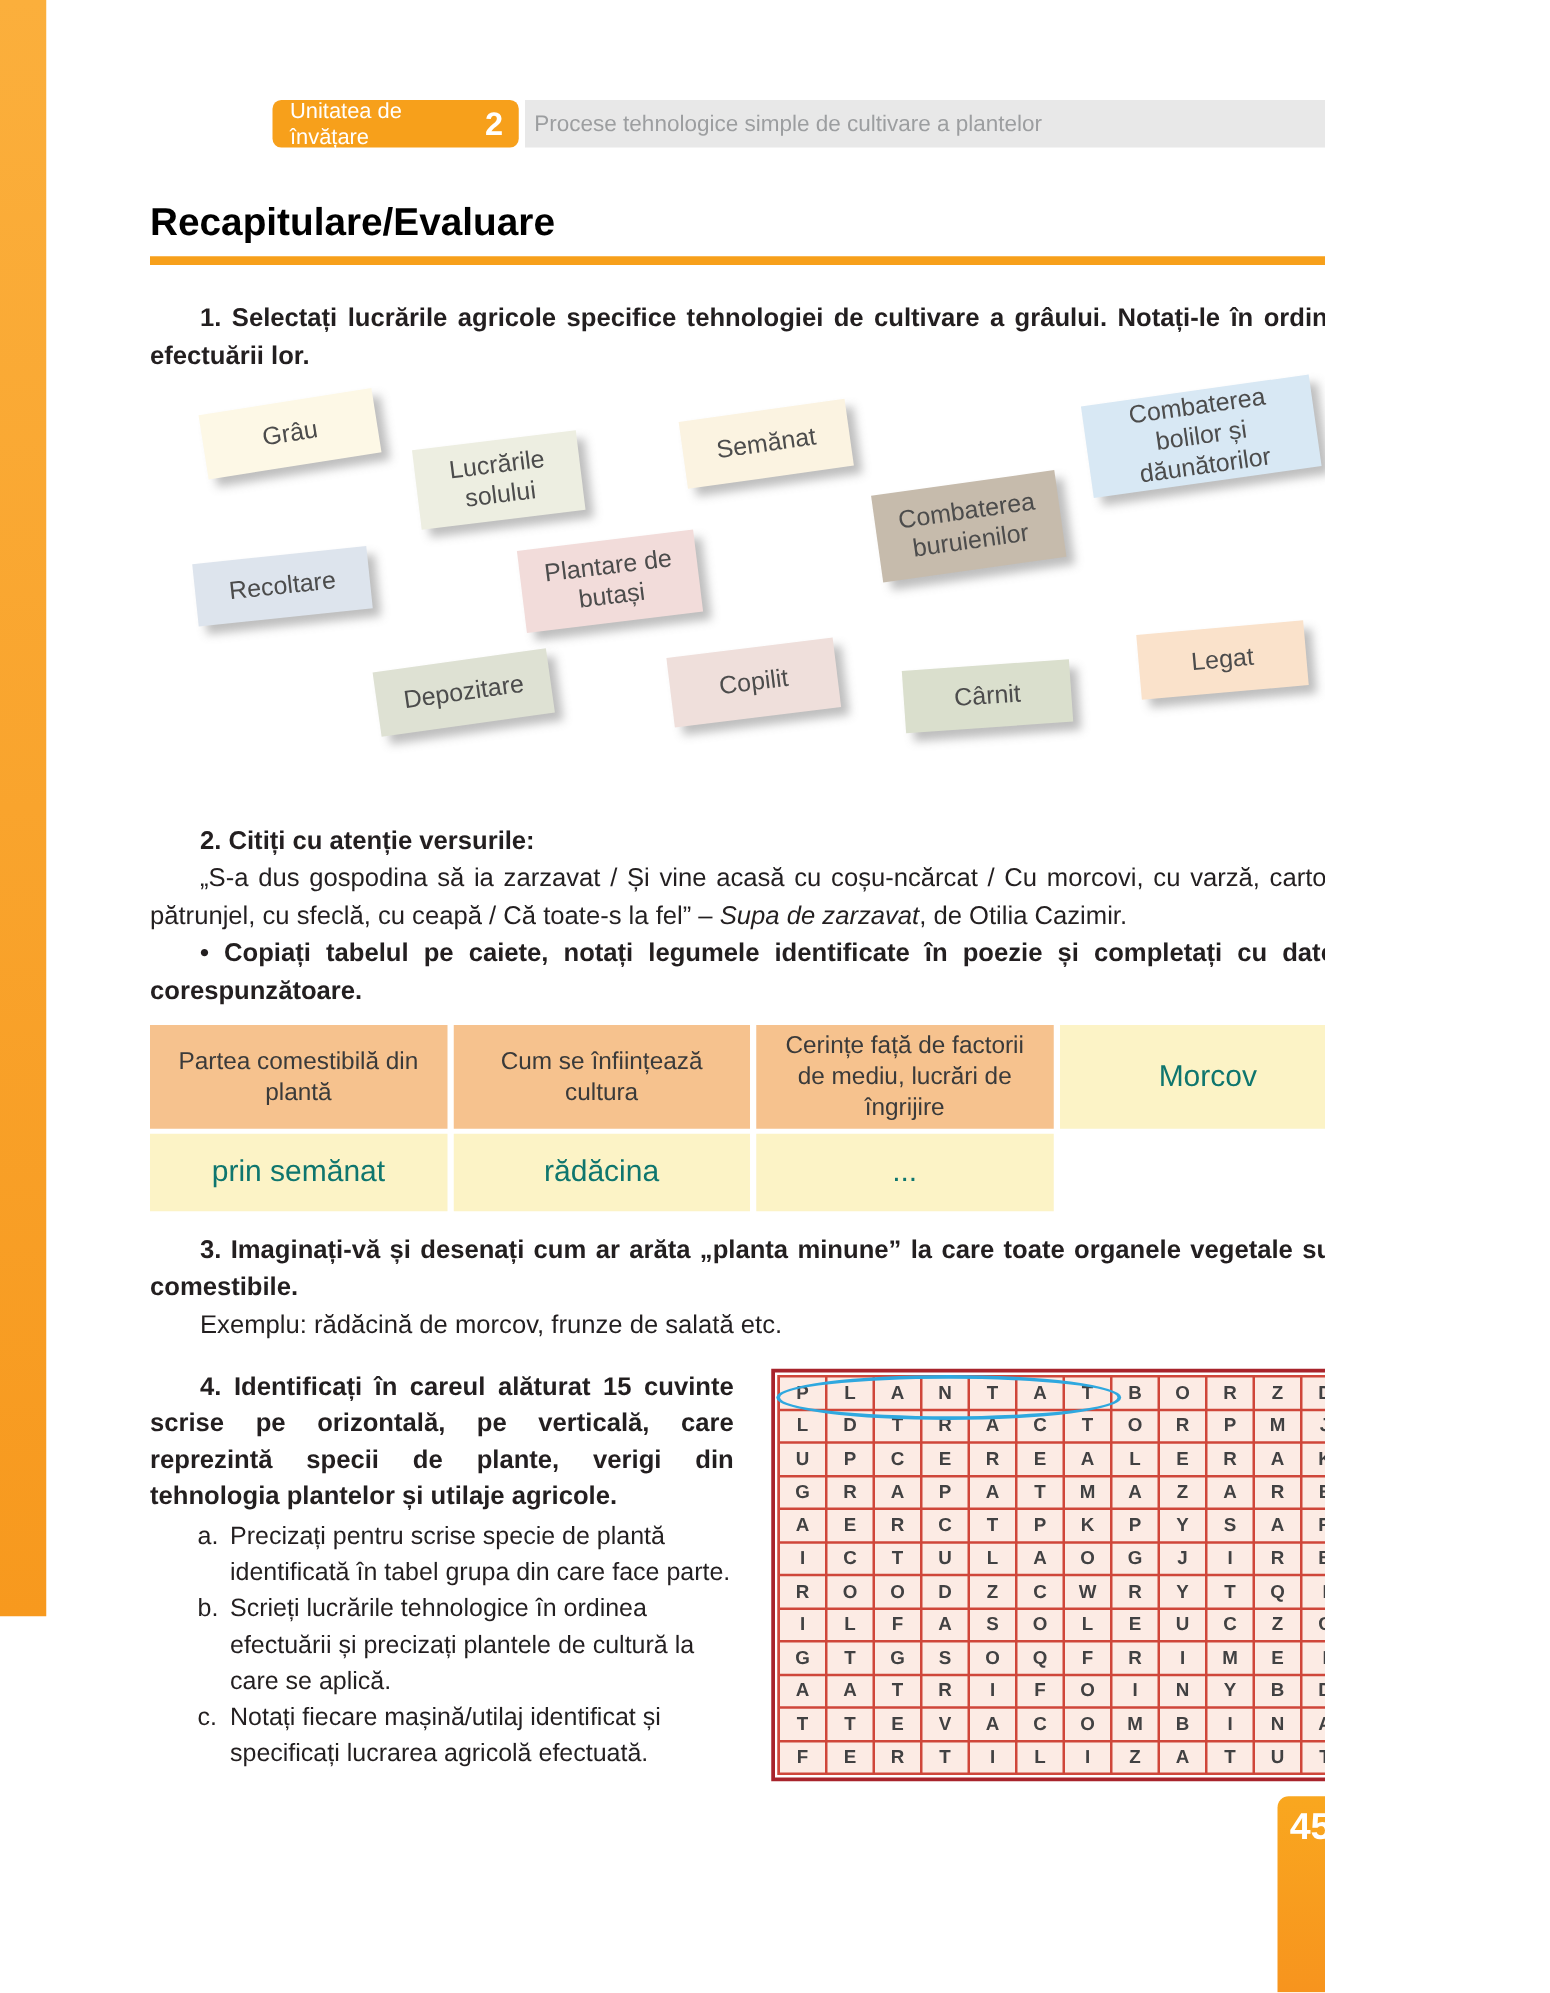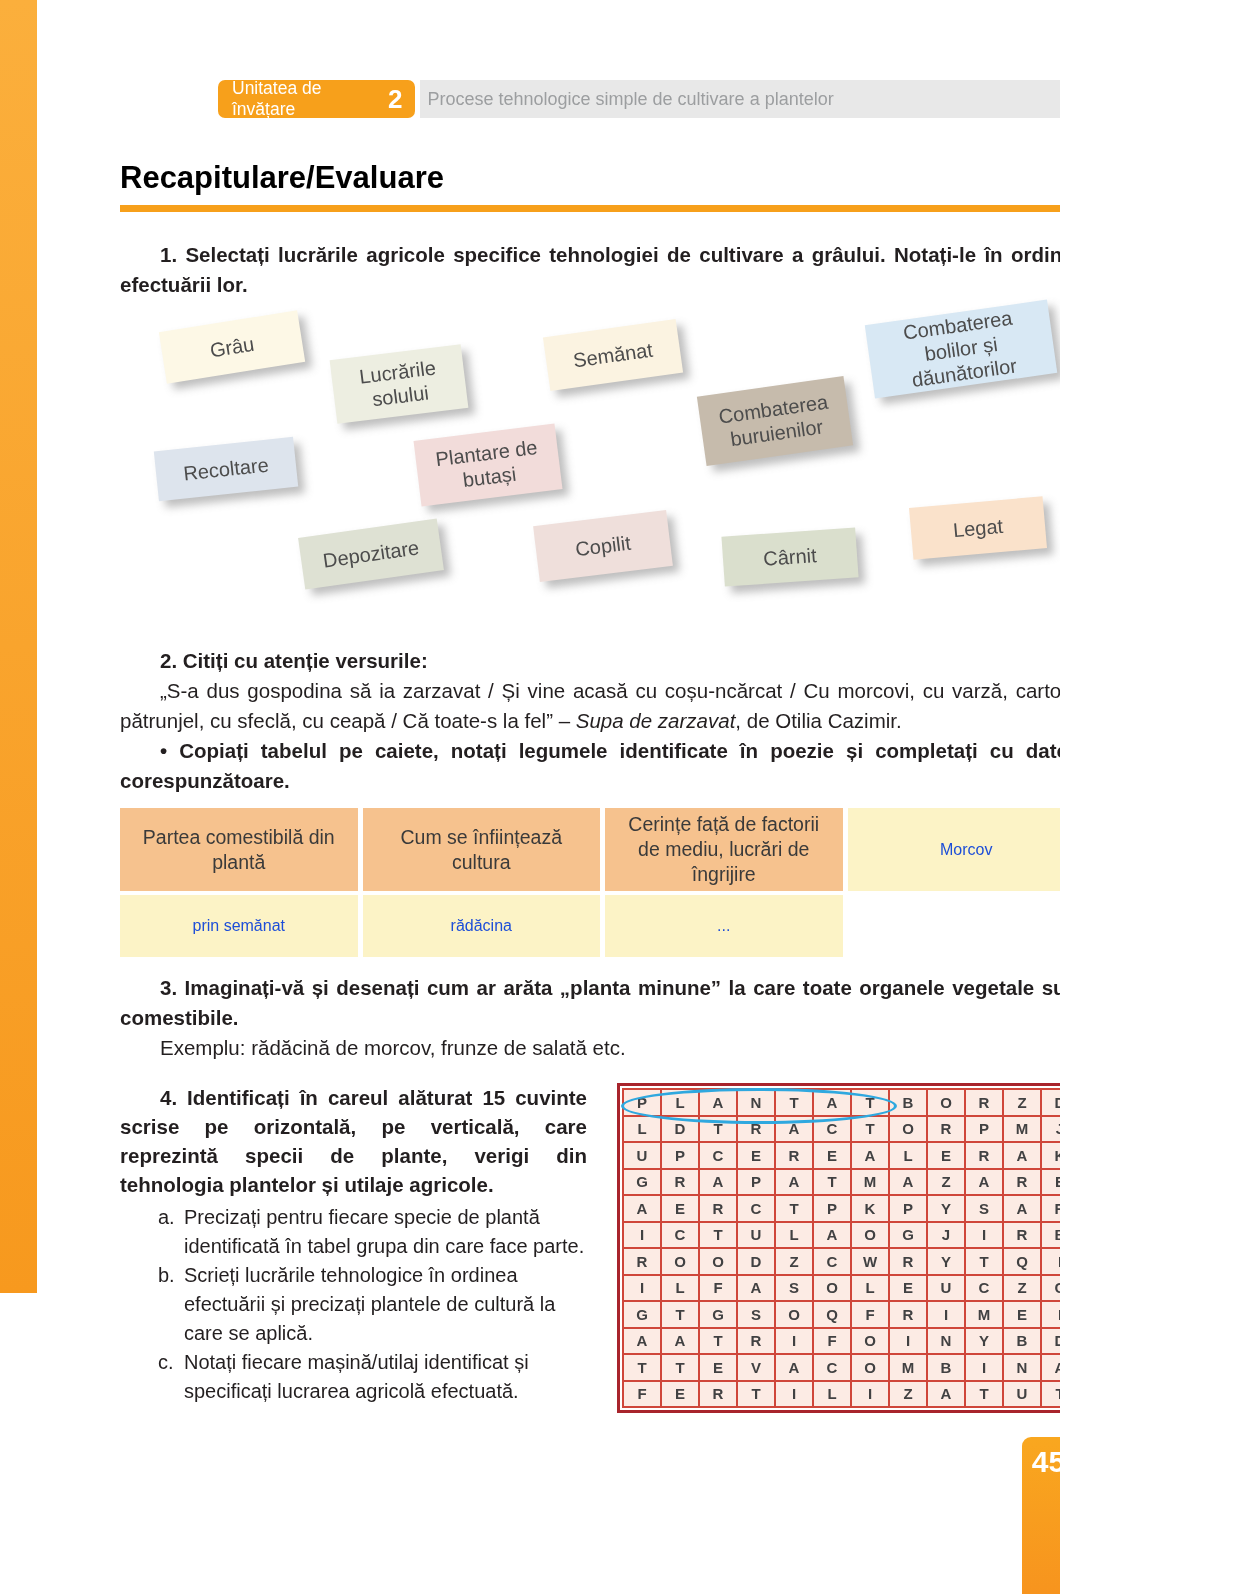--- a/index.html
+++ b/index.html
@@ -38,29 +38,29 @@
   .card.c3  { left:426px; top:22px;  width:134px; height:54px; transform:rotate(-8deg); }
   .card.c4  { left:749px; top:6px;   width:184px; height:74px; transform:rotate(-8deg); }
   .card.c5  { left:581px; top:80px;  width:148px; height:70px; transform:rotate(-8deg); }
   .card.c6  { left:36px;  top:138px; width:140px; height:50px; transform:rotate(-6deg); }
   .card.c7  { left:297px; top:126px; width:142px; height:66px; transform:rotate(-7deg); }
   .card.c8  { left:181px; top:222px; width:140px; height:52px; transform:rotate(-8deg); }
   .card.c9  { left:416px; top:212px; width:134px; height:56px; transform:rotate(-7deg); }
   .card.c10 { left:603px; top:226px; width:134px; height:50px; transform:rotate(-4deg); }
   .card.c11 { left:791px; top:196px; width:134px; height:52px; transform:rotate(-5deg); }
 
-  p.ex2-head { margin-top:10px; }
+  p.ex2-head { margin-top:22px; }
   p.poem i { font-style:italic; }
 
   
   .veg-table { margin-top:12px; display:grid; grid-template-columns:repeat(4,1fr); gap:4px 5px; }
   .th { background:#f6c28e; min-height:72px; display:flex; align-items:center; justify-content:center;
     text-align:center; font-size:19.5px; line-height:25px; padding:4px 16px; box-sizing:border-box; color:#3a3a3a; }
   .td { background:#fcf3c6; min-height:62px; display:flex; align-items:center; justify-content:center;
-    font-size:16px; color:#1d4ed8; }
+    font-size:24px; color:#0f766e; }
 
   p.ex3 { margin-top:16px; }
 
   
   .ex4 { display:flex; margin-top:20px; gap:30px; }
   .ex4-left { width:467px; }
   p.ex4-intro { margin:0; font-weight:700; font-size:20.5px; line-height:29px; text-align:justify; text-indent:40px; }
   .ex4-list { margin-top:4px; }
   .list-item { display:flex; margin-left:38px; font-size:20px; line-height:29px; }
   .list-item .marker { width:26px; flex:none; }
@@ -154,21 +154,21 @@
 
     <p class="para bold ex3">3. Imaginați-vă și desenați cum ar arăta „planta minune” la care toate organele vegetale sunt comestibile.</p>
     <p class="para">Exemplu: rădăcină de morcov, frunze de salată etc.</p>
 
     <div class="ex4">
       <div class="ex4-left">
         <p class="ex4-intro">4. Identificați în careul alăturat 15 cuvinte scrise pe orizontală, pe verticală, care reprezintă specii de plante, verigi din tehnologia plantelor și utilaje agricole.</p>
         <div class="ex4-list">
           <div class="list-item">
             <span class="marker">a.</span>
-            <span class="item-text">Precizați pentru fiecare specie de plantă identificată în tabel grupa din care face parte.</span>
+            <span class="item-text">Precizați pentru scrise specie de plantă identificată în tabel grupa din care face parte.</span>
           </div>
           <div class="list-item">
             <span class="marker">b.</span>
             <span class="item-text">Scrieți lucrările tehnologice în ordinea efectuării și precizați plantele de cultură la care se aplică.</span>
           </div>
           <div class="list-item">
             <span class="marker">c.</span>
             <span class="item-text">Notați fiecare mașină/utilaj identificat și specificați lucrarea agricolă efectuată.</span>
           </div>
         </div>

